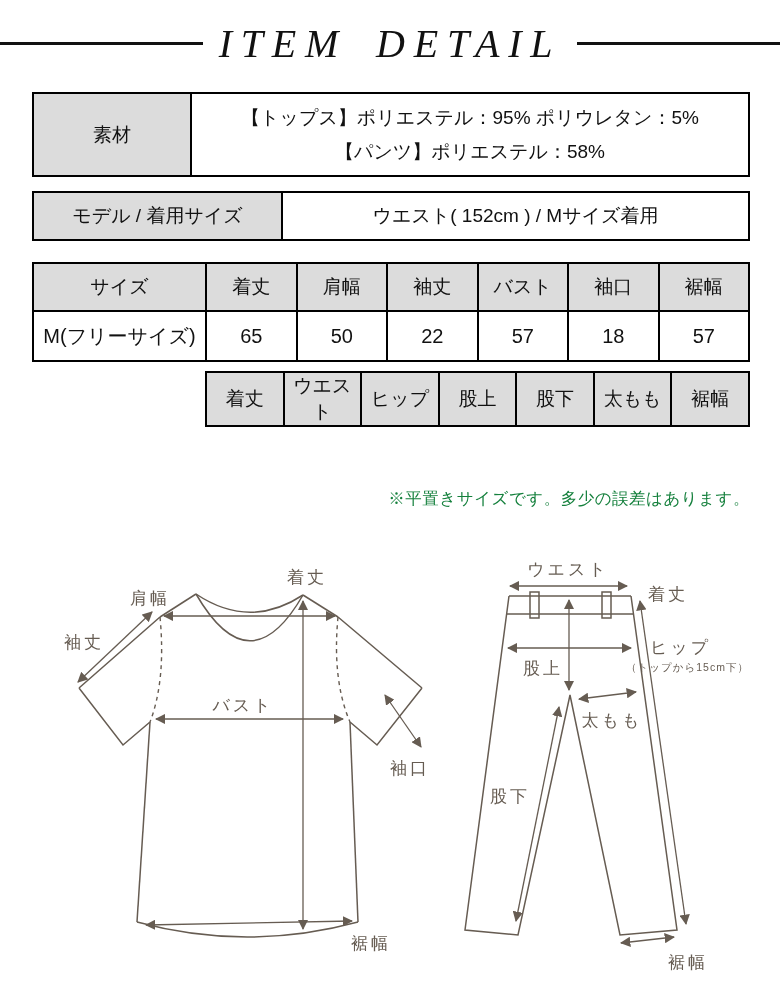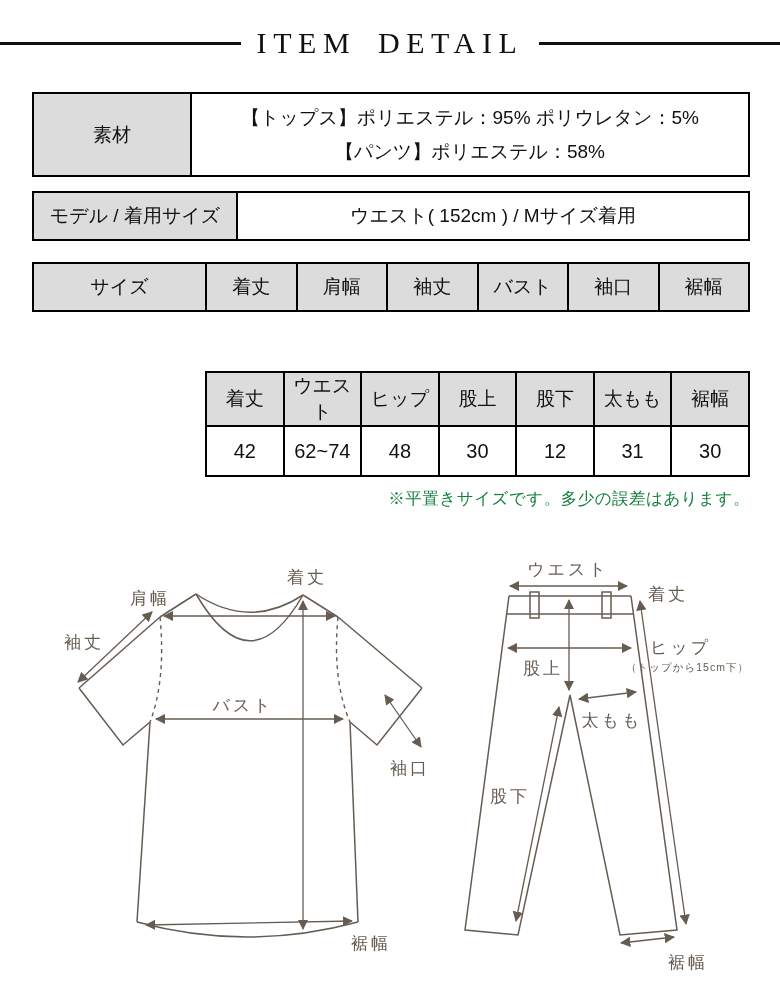--- a/index.html
+++ b/index.html
@@ -8,36 +8,36 @@
     position:relative; width:780px; height:1000px;
     background:#ffffff; overflow:hidden;
     font-family:"Liberation Sans", sans-serif; color:#111;
   }
   
   .hdr { position:absolute; top:20px; left:0; width:780px; height:46px;
          display:flex; align-items:center; }
   .hline { height:3px; background:#111; flex:1 1 auto; }
   .hdr-title {
     font-family:"Liberation Serif", serif; font-weight:400;
-    font-size:30px; letter-spacing:0.22em; word-spacing:0.25em;
-    color:#111; margin:0 16px; white-space:nowrap;
+    font-size:40px; letter-spacing:0.22em; word-spacing:0.25em;
+    color:#111; margin:0 16px; white-space:nowrap;font-style:italic;
   }
   
   table.t { border-collapse:collapse; table-layout:fixed; position:absolute;
             background:#fff; }
   table.t td, table.t th {
     border:2px solid #000; text-align:center; vertical-align:middle;
     font-weight:400; padding:0 2px; overflow:hidden;
   }
   .th-cell { background:#dcdcdc; }
   #tbl-material { left:32px; top:92px; width:718px; height:85px; font-size:19px; }
   #tbl-material .lbl { width:158px; }
   #tbl-material .val div { line-height:1.75; }
   #tbl-model { left:32px; top:191px; width:718px; height:50px; font-size:19px; }
-  #tbl-model .lbl { width:204px; }
+  #tbl-model .lbl { width:249px; }
   #tbl-size-top { left:32px; top:262px; width:718px; font-size:19px; }
   #tbl-size-top .c0 { width:173px; }
   #tbl-size-bottom { left:205px; top:371px; width:545px; font-size:19px; }
   tr.hrow { height:48px; }
   tr.drow { height:50px; font-size:20px; }
   
   .note { position:absolute; top:488px; right:30px; font-size:16.5px;
           color:#15803d; letter-spacing:0.5px; }
   
   .diagram { position:absolute; left:0; top:540px; width:780px; height:460px; }
@@ -95,42 +95,42 @@
     <tbody>
         <tr class="hrow">
       <th class="th-cell c0">サイズ</th>
       <th class="th-cell">着丈</th>
       <th class="th-cell">肩幅</th>
       <th class="th-cell">袖丈</th>
       <th class="th-cell">バスト</th>
       <th class="th-cell">袖口</th>
       <th class="th-cell">裾幅</th>
     </tr>
+    <tr class="drow">
+      <td>M(フリーサイズ)</td>
+      <td>65</td>
+      <td>50</td>
+      <td>22</td>
+      <td>57</td>
+      <td>18</td>
+      <td>57</td>
+    </tr>
   </tbody>
     </table>
 
   <table class="t" id="tbl-size-bottom">
     <tbody>
         <tr class="hrow">
       <th class="th-cell">着丈</th>
       <th class="th-cell">ウエスト</th>
       <th class="th-cell">ヒップ</th>
       <th class="th-cell">股上</th>
       <th class="th-cell">股下</th>
       <th class="th-cell">太もも</th>
       <th class="th-cell">裾幅</th>
-    </tr>
-    <tr class="drow">
-      <td>42</td>
-      <td>62~74</td>
-      <td>48</td>
-      <td>30</td>
-      <td>12</td>
-      <td>31</td>
-      <td>30</td>
     </tr>
   </tbody>
     </table>
 
   <div class="note">※平置きサイズです。多少の誤差はあります。</div>
 
   <div class="diagram">
     <svg viewBox="0 540 780 460">
       <defs>
         <marker id="arr" viewBox="0 0 10 10" refX="9" refY="5" markerWidth="8" markerHeight="8" orient="auto-start-reverse">

